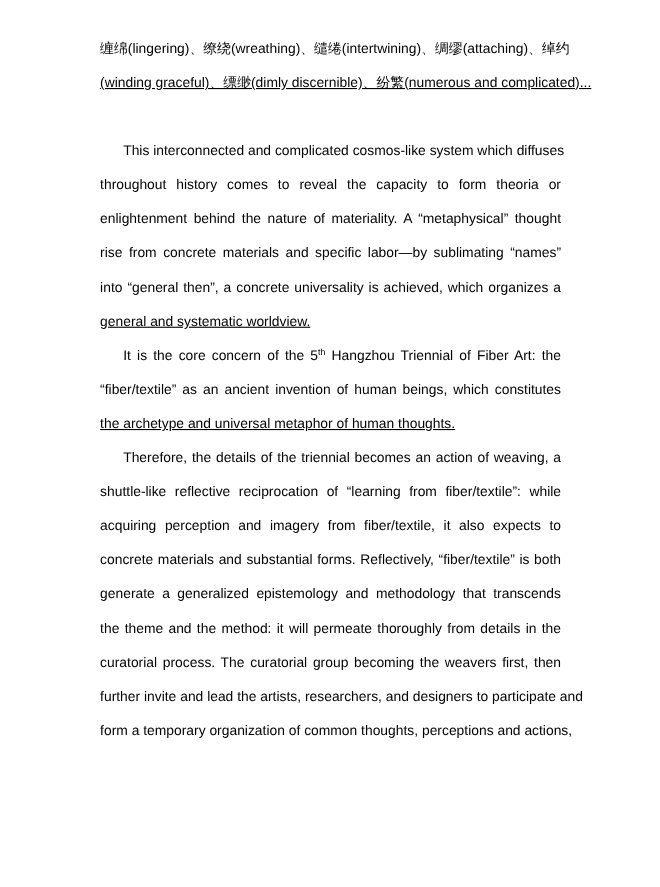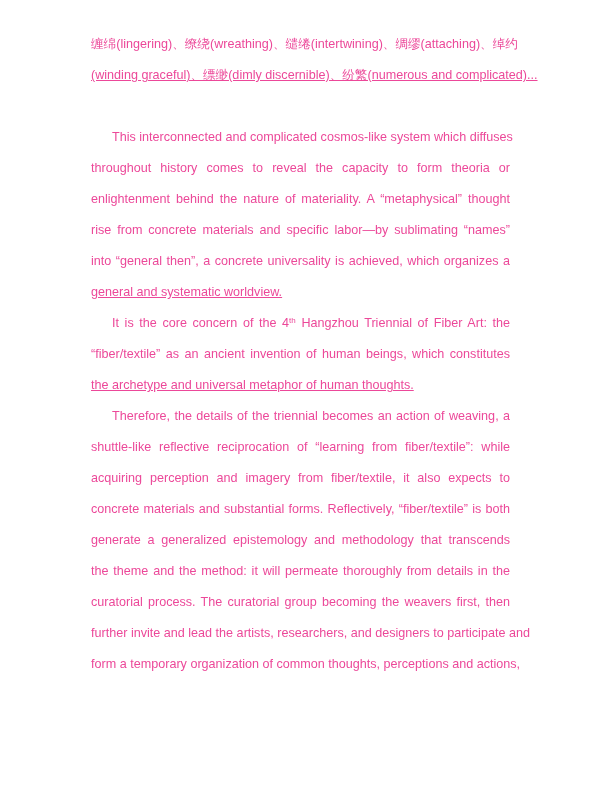--- a/index.html
+++ b/index.html
@@ -13,21 +13,21 @@
       position: relative;
       overflow: hidden;
     }
     .page {
       position: absolute;
       left: 91px;
       top: 29px;
       width: 419px;
       font-family: "Liberation Sans", "DejaVu Sans", sans-serif;
       font-size: 12.6px;
-      color: #ec4899;
+      color: #000000;
       line-height: 31px;
     }
     .para {
       margin: 0;
       text-align: justify;
       text-align-last: left;
     }
     .line {
       display: block;
       white-space: nowrap;
@@ -66,21 +66,21 @@
   <div class="para">
     <span class="line indent">This interconnected and complicated cosmos-like system which diffuses</span>
     <span class="line">throughout history comes to reveal the capacity to form theoria or</span>
     <span class="line">enlightenment behind the nature of materiality. A “metaphysical” thought</span>
     <span class="line">rise from concrete materials and specific labor—by sublimating “names”</span>
     <span class="line">into “general then”, a concrete universality is achieved, which organizes a</span>
     <span class="line last">general and systematic worldview.</span>
   </div>
 
   <div class="para">
-    <span class="line indent"><span>It is the core concern of the 4</span><sup>th</sup><span> Hangzhou Triennial of Fiber Art: the</span></span>
+    <span class="line indent"><span>It is the core concern of the 5</span><sup>th</sup><span> Hangzhou Triennial of Fiber Art: the</span></span>
     <span class="line">“fiber/textile” as an ancient invention of human beings, which constitutes</span>
     <span class="line last">the archetype and universal metaphor of human thoughts.</span>
   </div>
 
   <div class="para">
     <span class="line indent">Therefore, the details of the triennial becomes an action of weaving, a</span>
     <span class="line">shuttle-like reflective reciprocation of “learning from fiber/textile”: while</span>
     <span class="line">acquiring perception and imagery from fiber/textile, it also expects to</span>
     <span class="line">concrete materials and substantial forms. Reflectively, “fiber/textile” is both</span>
     <span class="line">generate a generalized epistemology and methodology that transcends</span>

